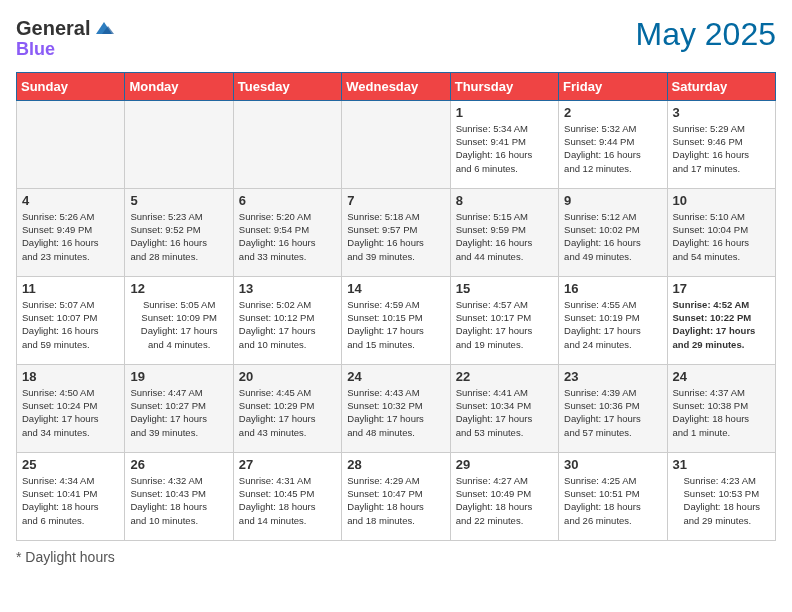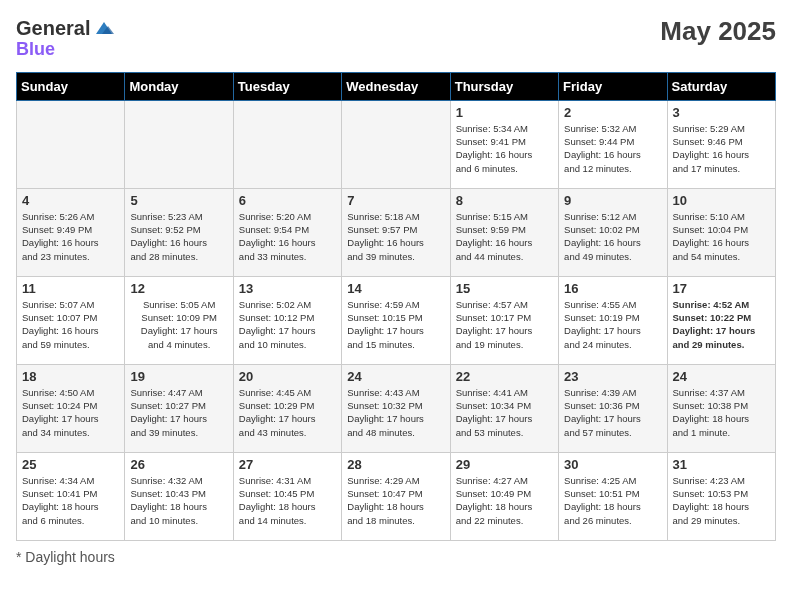--- a/index.html
+++ b/index.html
@@ -37,35 +37,35 @@
     }
     .logo-icon {
       width: 24px;
       height: 24px;
       margin-left: 2px;
     }
     .title-section {
       text-align: right;
     }
     .month-title {
-      font-size: 26px;
-      font-weight: bold;
-      color: #404040;
+      font-size: 32px;
+      font-weight: normal;
+      color: #0369a1;
     }
     .location {
       font-size: 14px;
       color: #555;
     }
     .calendar {
       width: 100%;
       border-collapse: collapse;
       border: 1px solid #ccc;
     }
     .calendar th {
-      background: #000000;
+      background: #ef4444;
       color: #fff;
       font-size: 13px;
       font-weight: bold;
       padding: 6px 4px;
       text-align: left;
       border: 1px solid #2267a0;
     }
     .calendar td {
       width: 108px;
       vertical-align: top;
@@ -359,21 +359,21 @@
         </td>
         <td>
           <span class="day-num">30</span>
           <div class="day-info" style="white-space: pre-line;">Sunrise: 4:25 AM
 Sunset: 10:51 PM
 Daylight: 18 hours
 and 26 minutes.</div>
         </td>
         <td>
           <span class="day-num">31</span>
-          <div class="day-info" style="white-space: pre-line;">Sunrise: 4:23 AM
+          <div class="day-info" style="white-space: pre-line; margin-left: 11px;">Sunrise: 4:23 AM
 Sunset: 10:53 PM
 Daylight: 18 hours
 and 29 minutes.</div>
         </td>
       </tr>
     </tbody>
 </table>
 
 <div class="footer-note">
   * <span>Daylight hours</span>

